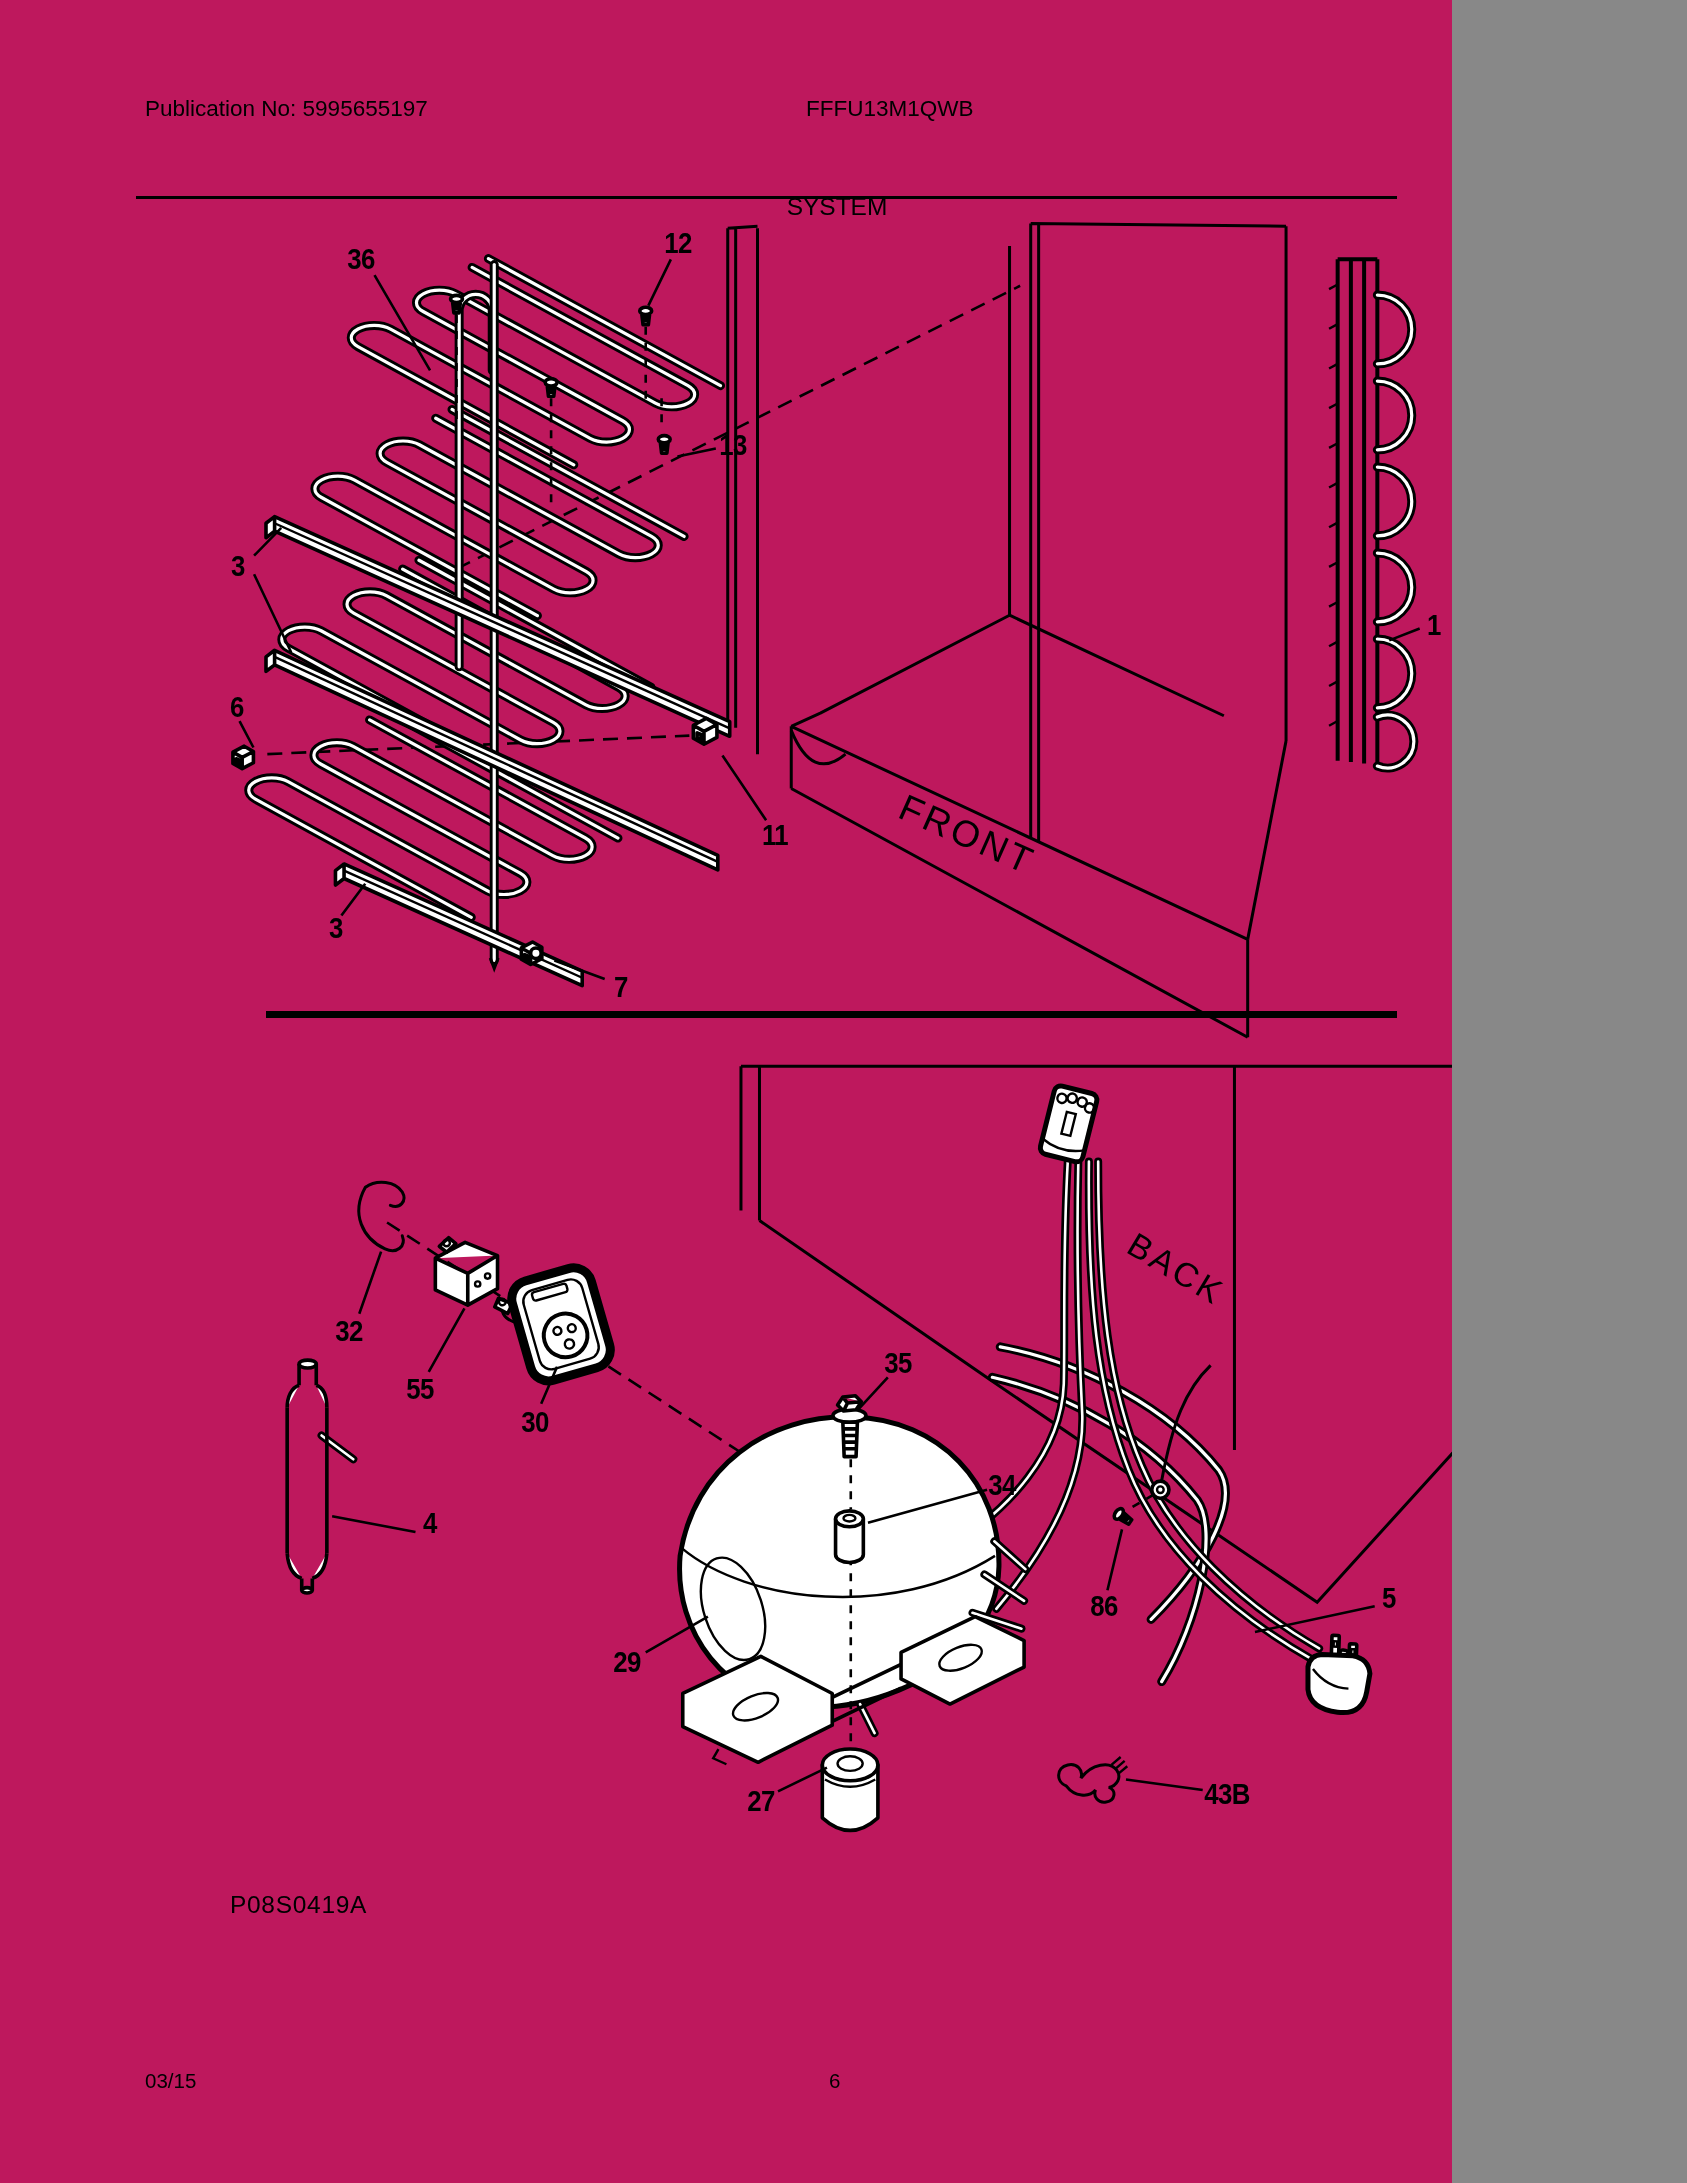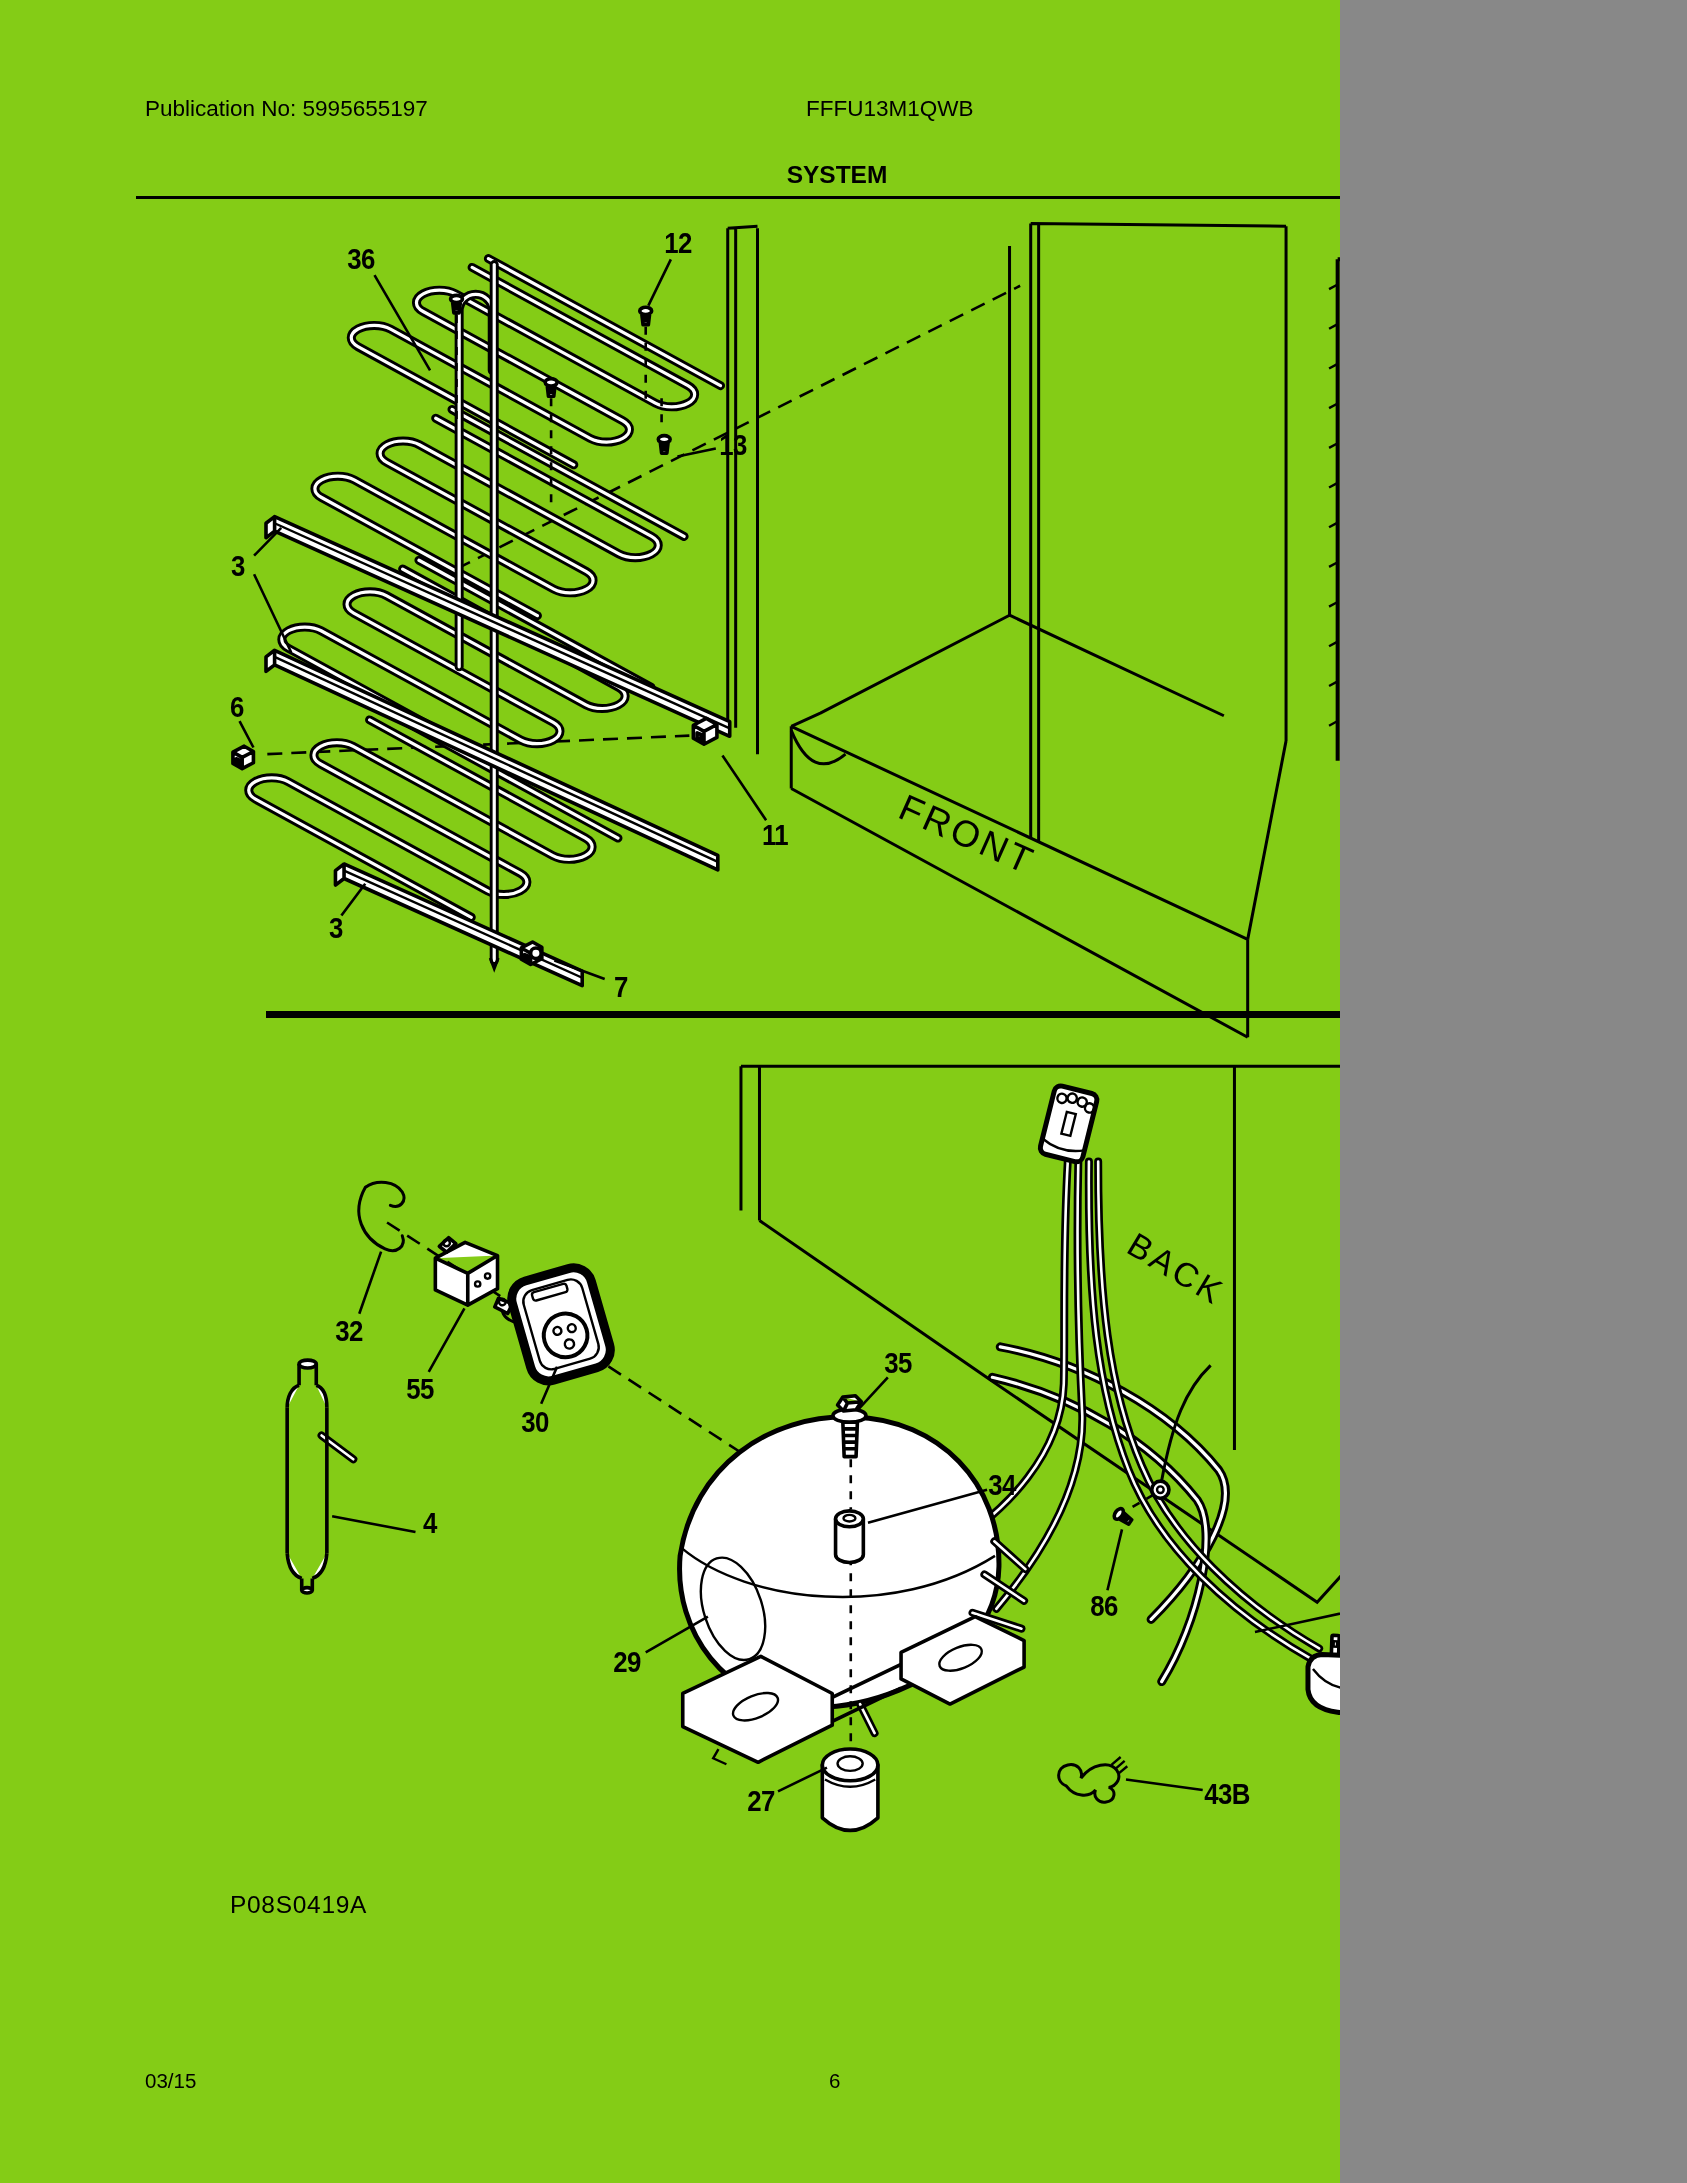--- a/index.html
+++ b/index.html
@@ -1,22 +1,22 @@
 <!DOCTYPE html>
 <html style="font-size:10.6px"><head>
 <meta charset="utf-8">
 <style>
   html,body{margin:0;padding:0;background:#888;}
   .page{
-    position:relative;width:1340px;height:2183px;background:#84cc16;
+    position:relative;width:1452px;height:2183px;background:#be185d;
     font-family:"Liberation Sans", sans-serif;color:#000;overflow:hidden;
   }
   .abs{position:absolute;}
   .hdr{font-size:22.5px;white-space:nowrap;}
-  .ttl{font-size:24.5px;font-weight:bold;transform:translateX(-50%);white-space:nowrap;}
+  .ttl{font-size:24.5px;font-weight:normal;transform:translateX(-50%);white-space:nowrap;margin-top:32px;}
   .rule{background:#000;}
   .plabel{
     position:absolute;font-size:30px;font-weight:bold;letter-spacing:-0.7px;
     transform:translate(-50%,-50%) scaleX(.86);white-space:nowrap;
   }
   .orient{
     position:absolute;font-size:37px;font-weight:400;letter-spacing:3.3px;
     white-space:nowrap;transform-origin:center;
   }
   .front{transform:translate(-50%,-50%) rotate(24deg);}

